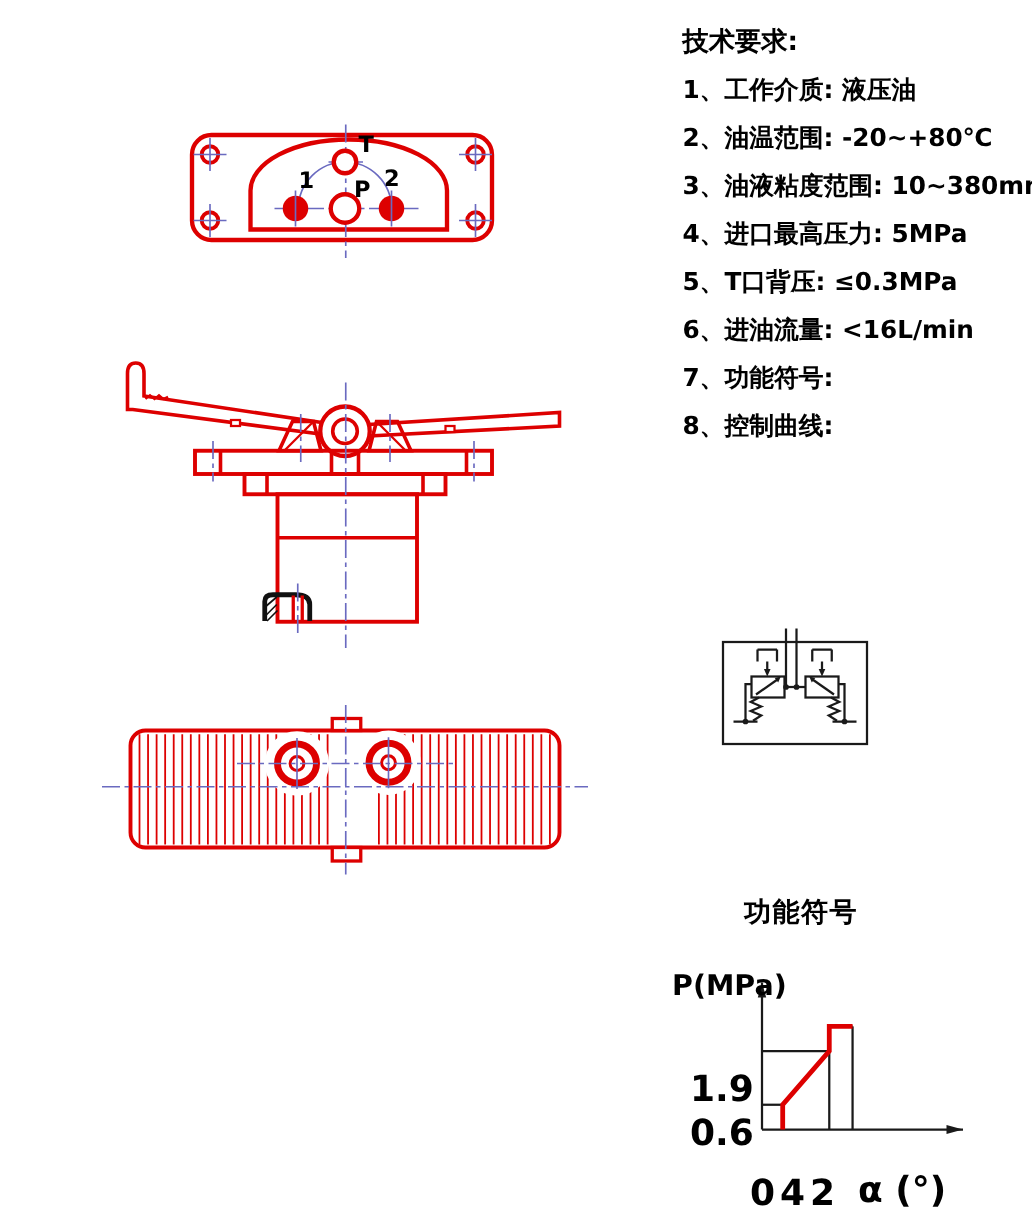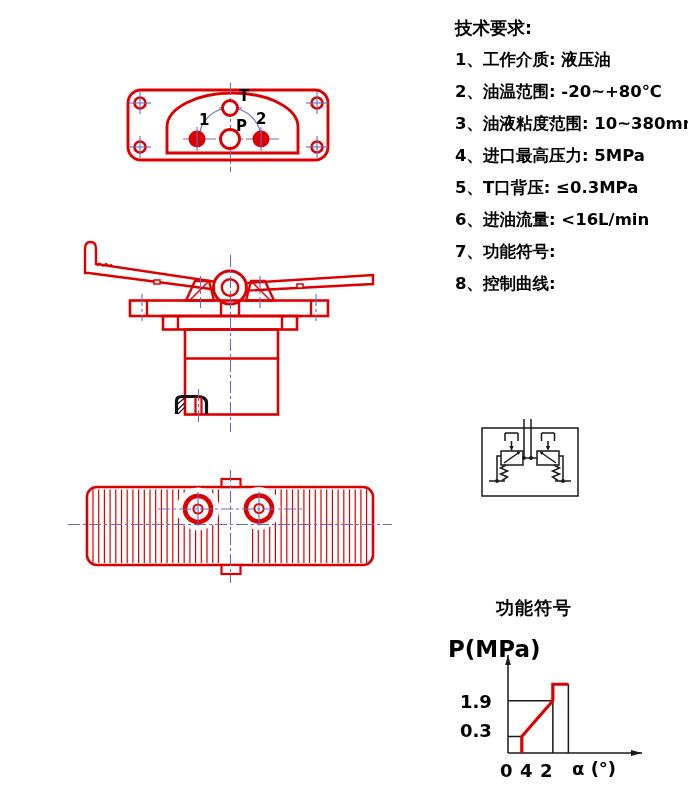--- a/index.html
+++ b/index.html
@@ -27,22 +27,22 @@
   .rib{stroke:var(--drawing-red);stroke-width:1.2;}
   .refline{stroke:#1a1a1a;stroke-width:1.5;fill:none;}
   .curve{fill:none;stroke-width:3.2;}
   
   .tech{position:absolute;left:455px;top:12px;width:235px;font-weight:bold;
         font-size:16.5px;line-height:32px;white-space:nowrap;}
   .tech-title{font-size:17.5px;}
   .heading{position:absolute;font-weight:bold;font-size:18px;letter-spacing:1px;}
   .underlined{border-bottom:2px solid #000;padding-bottom:5px;text-align:center;}
   .cad-label{position:absolute;font-weight:bold;font-size:15px;line-height:15px;}
-  .axis-label{position:absolute;font-weight:bold;font-size:23px;}
-  .tick{position:absolute;font-weight:bold;font-size:18px;line-height:18px;}
+  .axis-label{position:absolute;font-weight:bold;font-size:19px;margin-top:10px;}
+  .tick{position:absolute;font-weight:bold;font-size:24px;line-height:18px;margin-top:24px;}
 </style>
 </head>
 <body>
 
 <div id="canvas">
 
   <svg id="drawing-layer" width="688" height="806" viewBox="0 0 688 806" xmlns="http://www.w3.org/2000/svg">
 
     <g>
       <rect class="red sw3" x="128" y="90" width="200" height="70" rx="13"></rect>
@@ -257,19 +257,19 @@
     <div class="tech-item">5、T口背压: ≤0.3MPa</div>
     <div class="tech-item">6、进油流量: &lt;16L/min</div>
     <div class="tech-item">7、功能符号:</div>
     <div class="tech-item">8、控制曲线:</div>
   </div>
 
   <div class="heading" style="left:496px;top:596px">功能符号</div>
 
   <span class="axis-label" style="left:448px;top:636px">P(MPa)</span>
   <span class="tick" style="left:460px;top:693px">1.9</span>
-  <span class="tick" style="left:460px;top:722px">0.3</span>
+  <span class="tick" style="left:460px;top:722px">0.6</span>
   <span class="tick" style="left:500px;top:762px">0</span>
   <span class="tick" style="left:520px;top:762px">4</span>
   <span class="tick" style="left:540px;top:762px">2</span>
   <span class="tick" style="left:572px;top:760px">α (°)</span>
 
 </div>
 
 </body></html>

